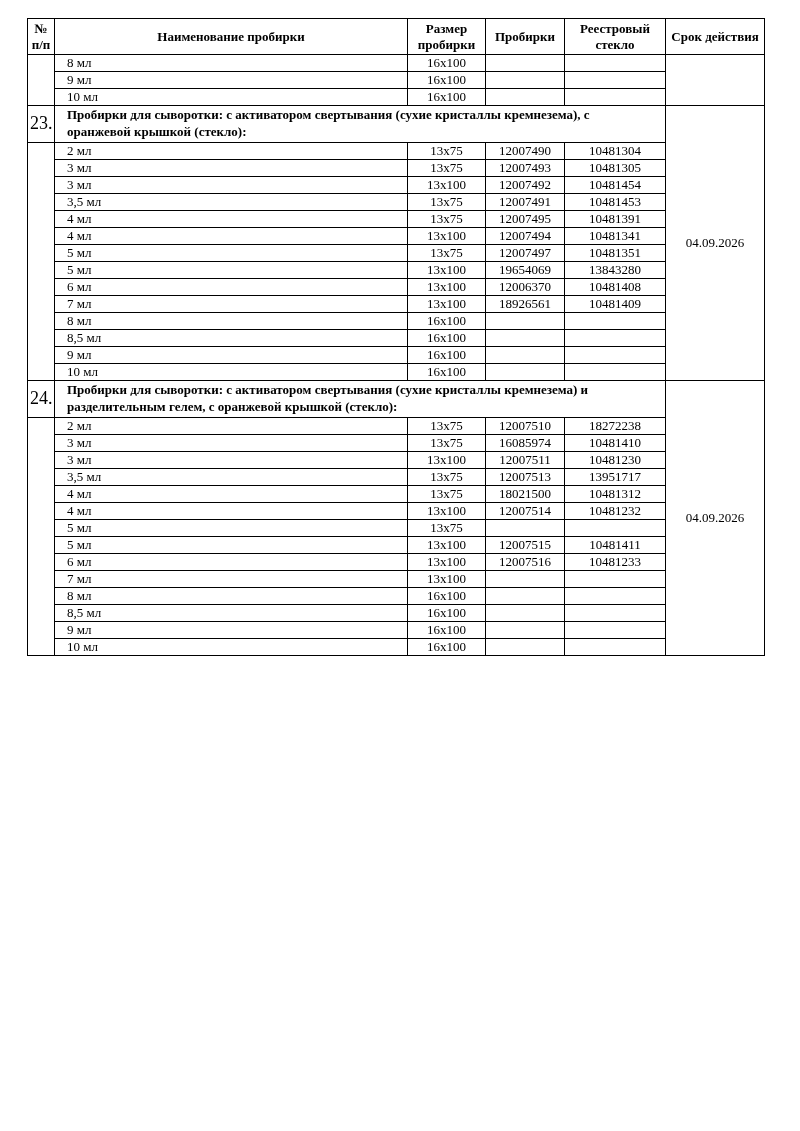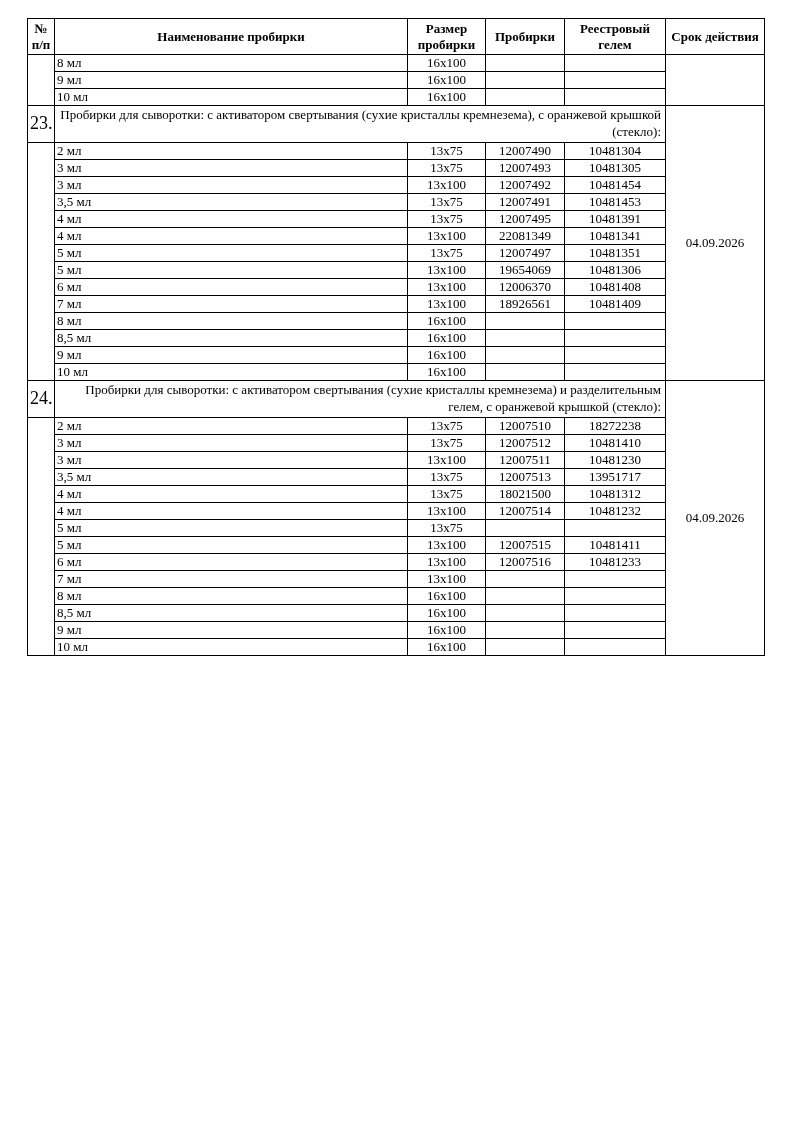--- a/index.html
+++ b/index.html
@@ -48,35 +48,35 @@
     line-height: 1.1;
     vertical-align: middle;
     white-space: nowrap;
   }
   td.cell-num {
     text-align: right;
     font-size: 18px;
   }
   td.cell-name {
     text-align: left;
-    padding-left: 2px;
+    padding-left: 12px;
   }
   td.cell-size,
   td.cell-article,
   td.cell-registry,
   td.cell-validity {
     text-align: center;
   }
   td.cell-title {
-    font-weight: normal;
-    text-align: right;
+    font-weight: bold;
+    text-align: left;
     font-size: 13px;
     line-height: 1.3;
     white-space: normal;
-    padding: 1px 4px;
+    padding: 1px 12px;
   }
 </style>
 </head>
 <body>
 
 <div class="page">
   <table class="tube-table">
     <colgroup>
       <col style="width:27px">
       <col style="width:353px">
@@ -84,21 +84,21 @@
       <col style="width:79px">
       <col style="width:101px">
       <col style="width:99px">
     </colgroup>
     <thead>
       <tr>
         <th>№ п/п</th>
         <th>Наименование пробирки</th>
         <th>Размер пробирки</th>
         <th>Пробирки</th>
-        <th>Реестровый гелем</th>
+        <th>Реестровый стекло</th>
         <th>Срок действия</th>
       </tr>
     </thead>
     <tbody id="table-body">
         <tr class="data-row">
           <td class="cell-num" rowspan="3"></td>
           <td class="cell-name">8 мл</td>
           <td class="cell-size">16x100</td>
           <td class="cell-article"></td>
           <td class="cell-registry"></td>
@@ -148,34 +148,34 @@
         </tr>
         <tr class="data-row">
           <td class="cell-name">4 мл</td>
           <td class="cell-size">13x75</td>
           <td class="cell-article">12007495</td>
           <td class="cell-registry">10481391</td>
         </tr>
         <tr class="data-row">
           <td class="cell-name">4 мл</td>
           <td class="cell-size">13x100</td>
-          <td class="cell-article">22081349</td>
+          <td class="cell-article">12007494</td>
           <td class="cell-registry">10481341</td>
         </tr>
         <tr class="data-row">
           <td class="cell-name">5 мл</td>
           <td class="cell-size">13x75</td>
           <td class="cell-article">12007497</td>
           <td class="cell-registry">10481351</td>
         </tr>
         <tr class="data-row">
           <td class="cell-name">5 мл</td>
           <td class="cell-size">13x100</td>
           <td class="cell-article">19654069</td>
-          <td class="cell-registry">10481306</td>
+          <td class="cell-registry">13843280</td>
         </tr>
         <tr class="data-row">
           <td class="cell-name">6 мл</td>
           <td class="cell-size">13x100</td>
           <td class="cell-article">12006370</td>
           <td class="cell-registry">10481408</td>
         </tr>
         <tr class="data-row">
           <td class="cell-name">7 мл</td>
           <td class="cell-size">13x100</td>
@@ -214,21 +214,21 @@
         <tr class="data-row">
           <td class="cell-num" rowspan="14"></td>
           <td class="cell-name">2 мл</td>
           <td class="cell-size">13x75</td>
           <td class="cell-article">12007510</td>
           <td class="cell-registry">18272238</td>
         </tr>
         <tr class="data-row">
           <td class="cell-name">3 мл</td>
           <td class="cell-size">13x75</td>
-          <td class="cell-article">12007512</td>
+          <td class="cell-article">16085974</td>
           <td class="cell-registry">10481410</td>
         </tr>
         <tr class="data-row">
           <td class="cell-name">3 мл</td>
           <td class="cell-size">13x100</td>
           <td class="cell-article">12007511</td>
           <td class="cell-registry">10481230</td>
         </tr>
         <tr class="data-row">
           <td class="cell-name">3,5 мл</td>

